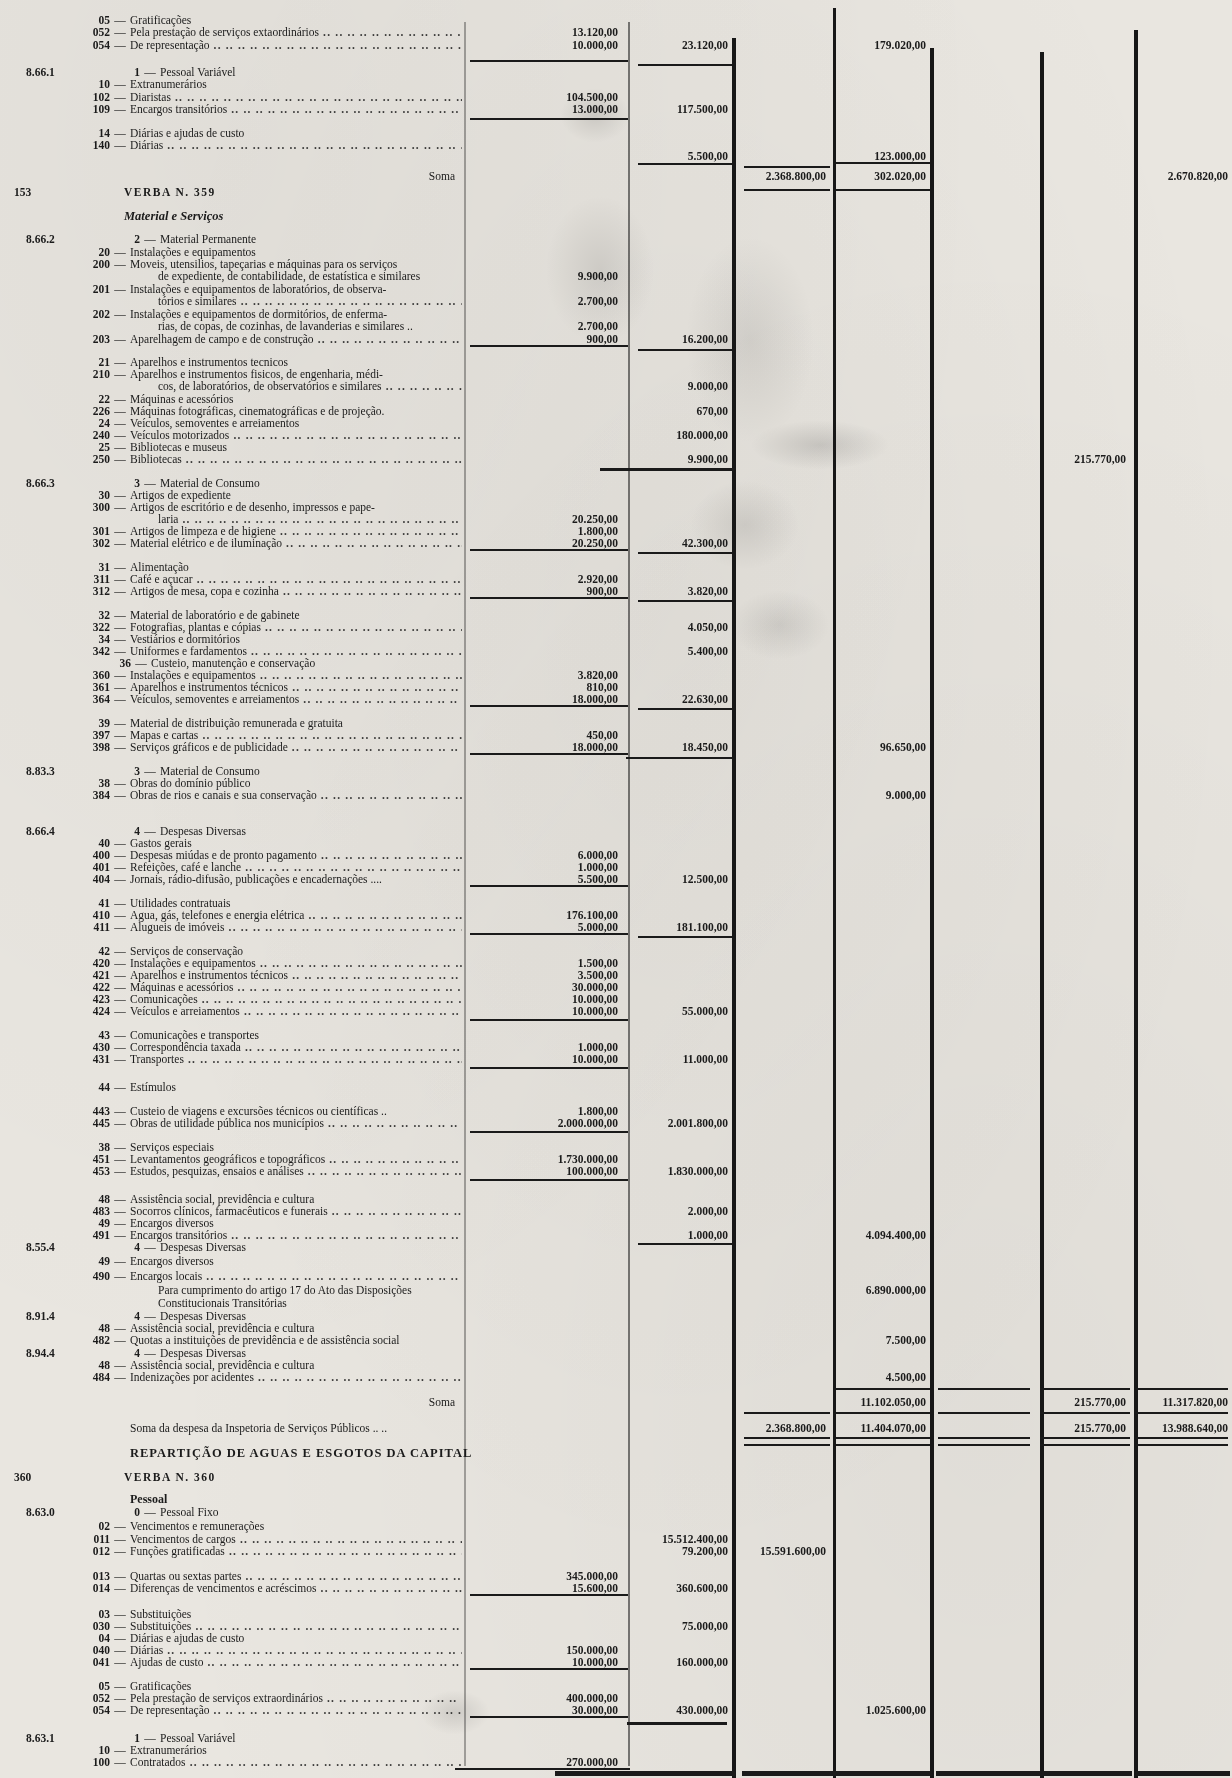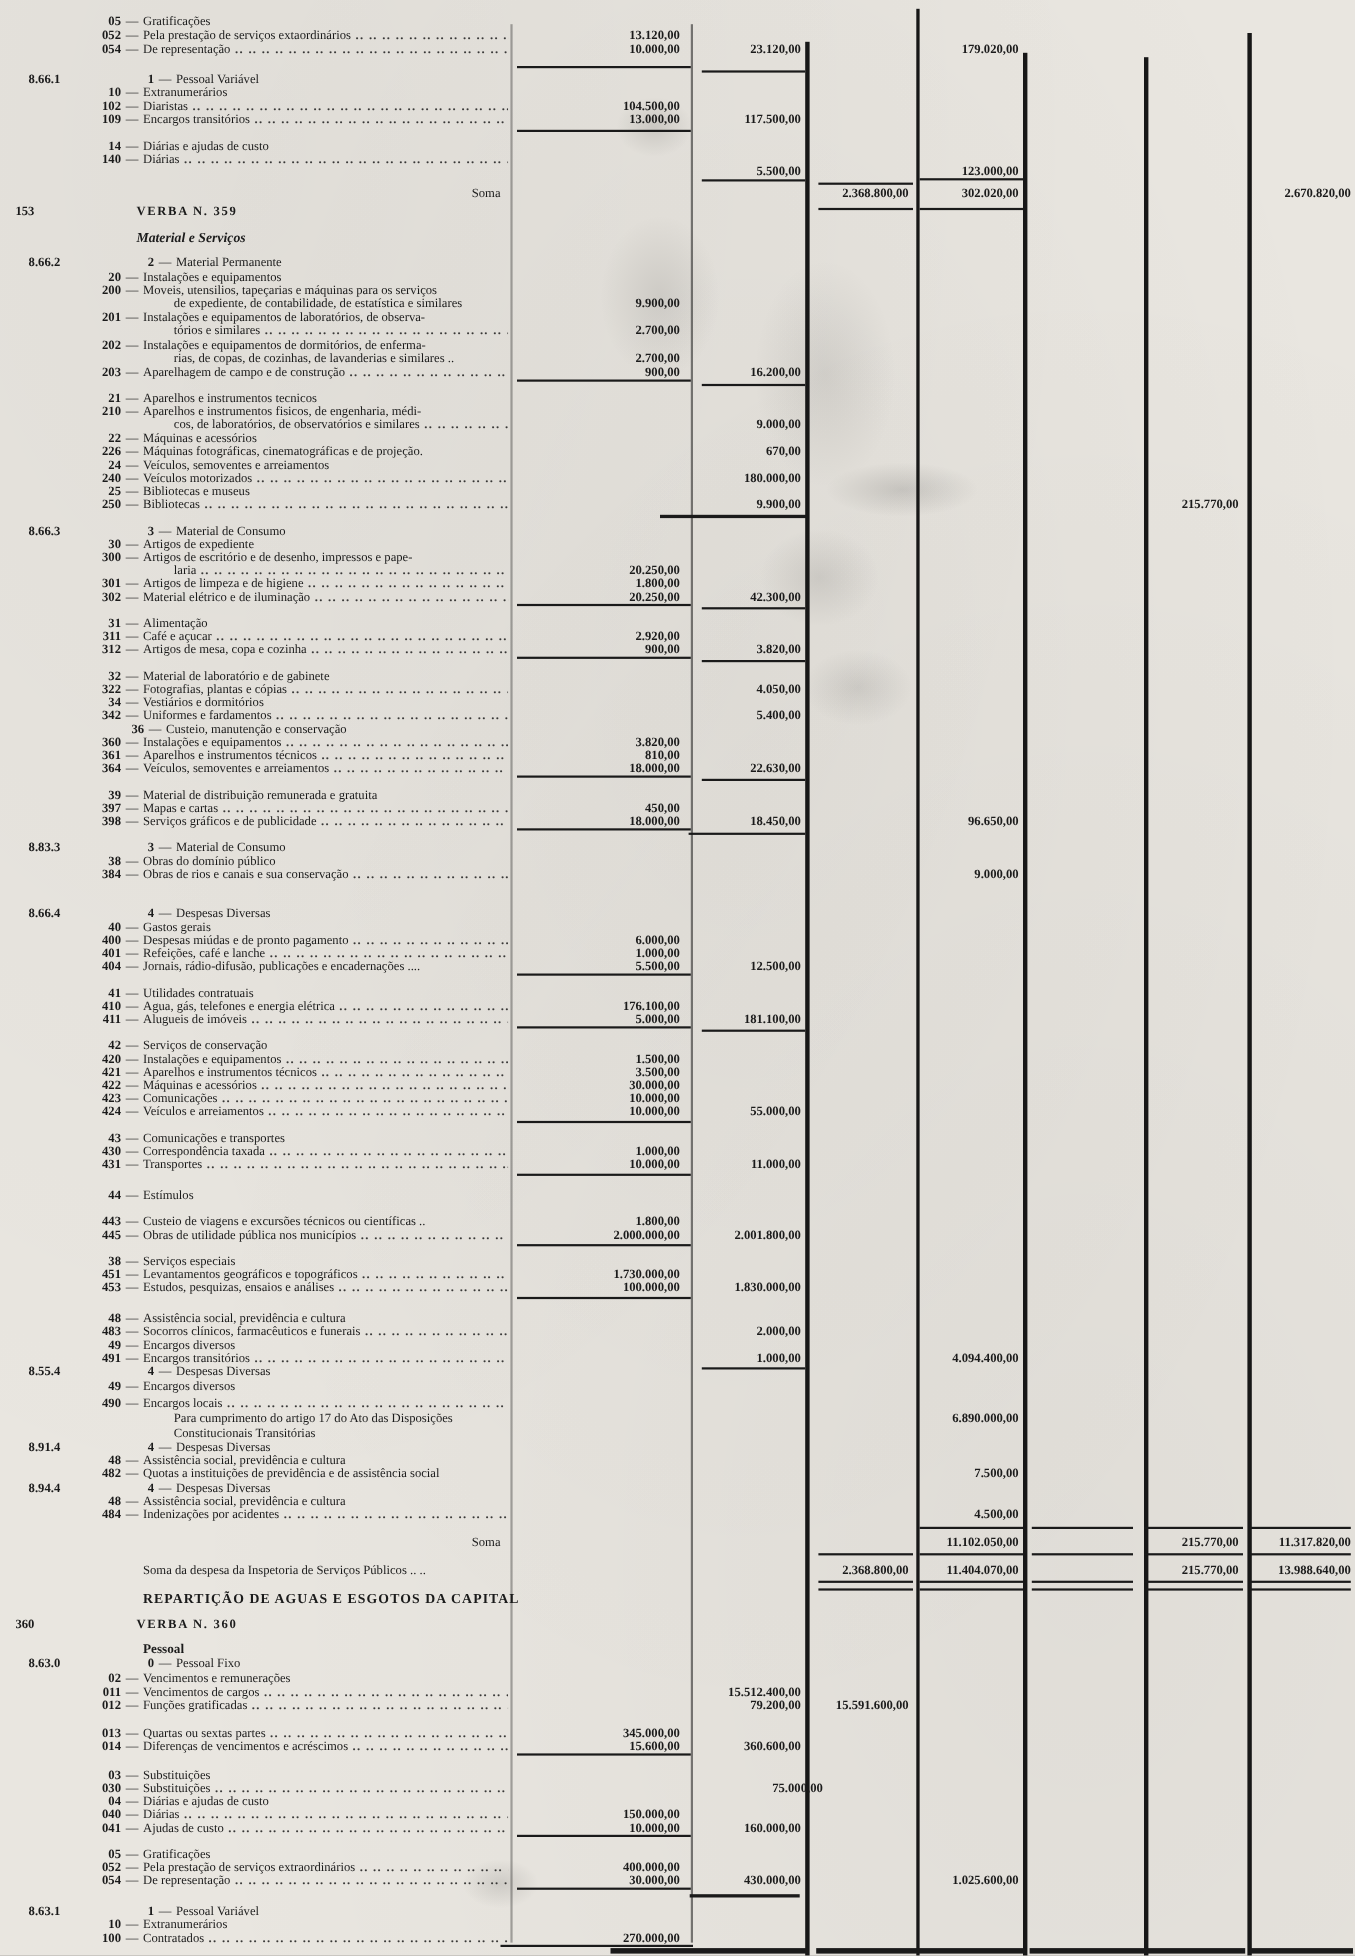--- a/index.html
+++ b/index.html
@@ -928,21 +928,21 @@
           <span class="txt">Substituições</span>
         </div>
       </div>
       <div class="row" style="top: 1620px;">
         <div class="desc">
           <span class="num">030</span>
           <span class="dash">—</span>
           <span class="txt">Substituições</span>
           <span class="leader">&nbsp;.. .. .. .. .. .. .. .. .. .. .. .. .. .. .. .. .. .. .. .. .. .. .. .. .. .. .. .. .. .. .. .. .. .. .. .. .. .. .. .. .. .. .. .. .. .. </span>
         </div>
-        <div class="val" style="left: 654px; width: 94px; text-align: right;">75.000,00</div>
+        <div class="val" style="left: 634px; width: 94px; text-align: right;">75.000,00</div>
       </div>
       <div class="row" style="top: 1632px;">
         <div class="desc">
           <span class="num">04</span>
           <span class="dash">—</span>
           <span class="txt">Diárias e ajudas de custo</span>
         </div>
       </div>
       <div class="row" style="top: 1644px;">
         <div class="desc">

